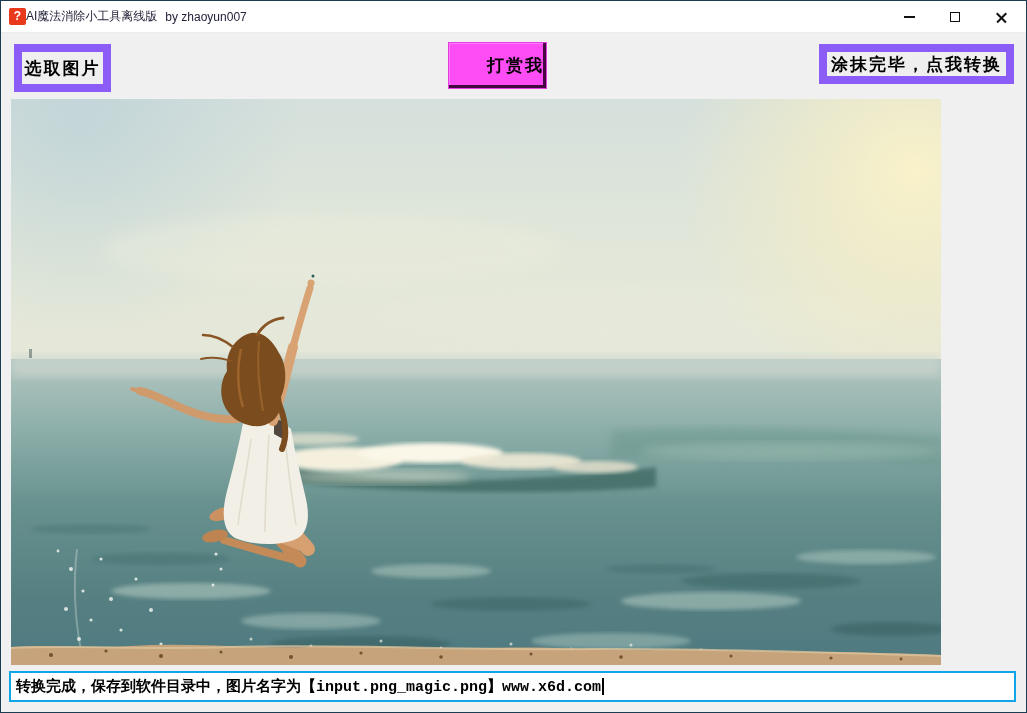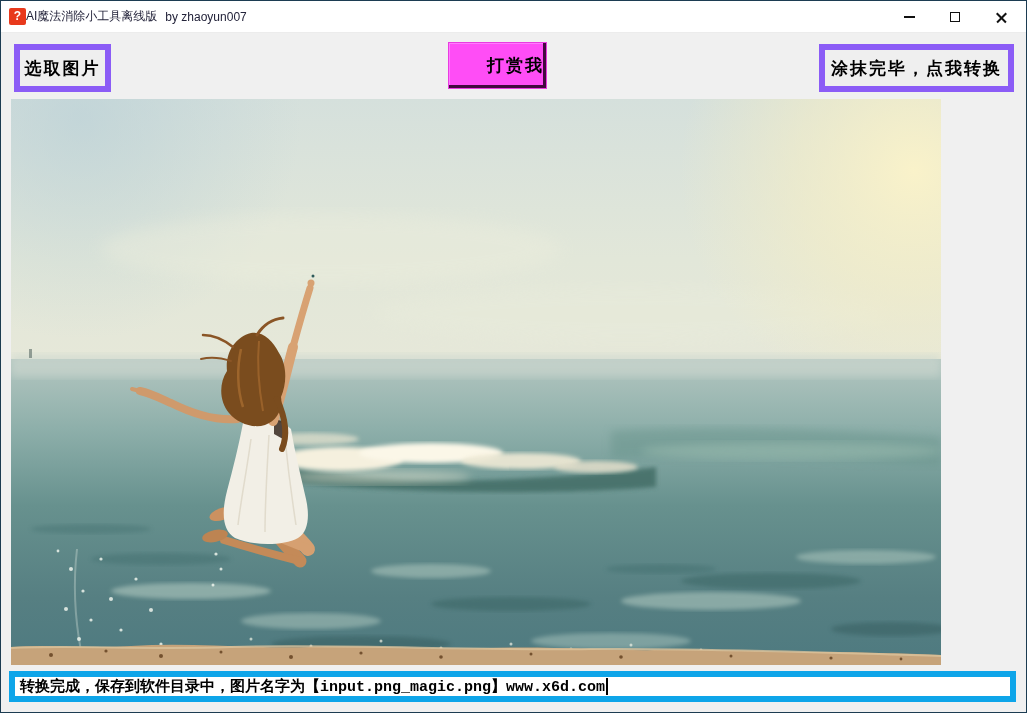--- a/index.html
+++ b/index.html
@@ -26,41 +26,41 @@
   .glyph-min { width:11px; height:1.5px; background:#111; }
   .glyph-max { width:10px; height:10px; border:1.5px solid #111; }
   .glyph-close { position:relative; width:13px; height:13px; }
   .glyph-close i { position:absolute; left:0; top:6px; width:13px; height:1.5px; background:#111; }
   .glyph-close i:first-child { transform:rotate(45deg); }
   .glyph-close i:last-child { transform:rotate(-45deg); }
   
   .btn {
     position:absolute; display:flex; align-items:center; justify-content:center;
     font-size:17px; font-weight:700; color:#000; letter-spacing:2px;
-    background:#efefef; border:6px solid #8b5cf6; cursor:pointer;
+    background:#efefef; border:8px solid #8b5cf6; cursor:pointer;
     font-family:"Liberation Sans", sans-serif;
   }
   .btn-select  { left:13px;  top:43px; width:97px;  height:48px; }
-  .btn-convert { left:818px; top:43px; width:195px; height:48px; }
+  .btn-convert { left:818px; top:43px; width:195px; height:40px; }
   .btn-donate {
     left:447px; top:41px; width:99px; height:47px;
     background:#ff4df6; border:1px solid #e93ce0;
     box-shadow: inset -3px -3px 0 0 #43083f, inset 1px 1px 0 0 #ff7bff;
     padding-left: 36px;
   }
   
   .photo {
     position:absolute; left:10px; top:98px; width:930px; height:566px;
     overflow:hidden; cursor:crosshair;
   }
   .photo svg { display:block; width:100%; height:100%; }
   
   .status-input {
     position:absolute; left:8px; top:670px; width:1007px; height:31px;
-    background:#ffffff; border:6px solid #0ea5e9;
+    background:#ffffff; border:2px solid #0ea5e9;
     display:flex; align-items:center; padding:0 5px;
     font-family:"Liberation Mono","DejaVu Sans Mono", monospace;
     font-size:15px; font-weight:700; color:#000; white-space:nowrap; overflow:hidden;
   }
   .caret { display:inline-block; width:1.5px; height:17px; background:#000; margin-left:1px; }
 </style>
 </head>
 <body>
 
 <div class="window">

